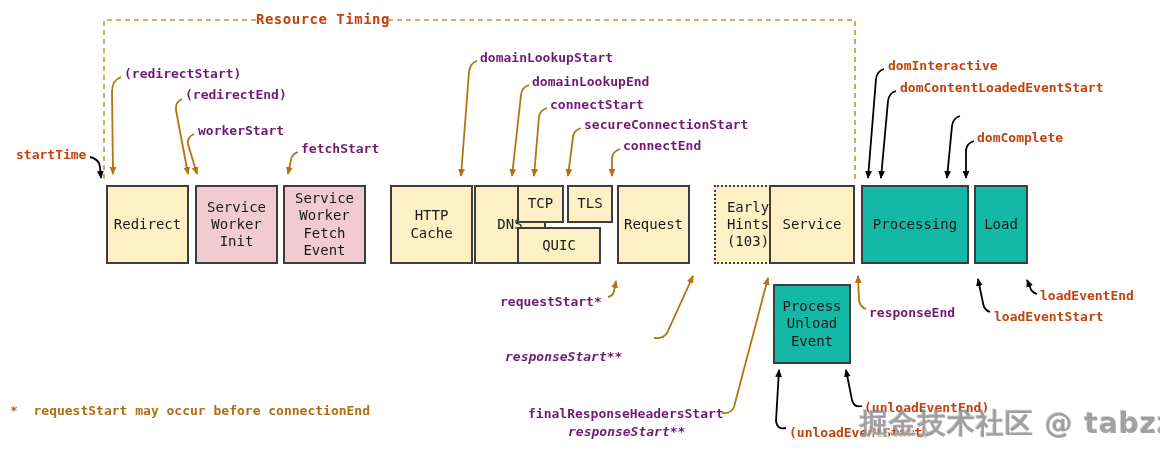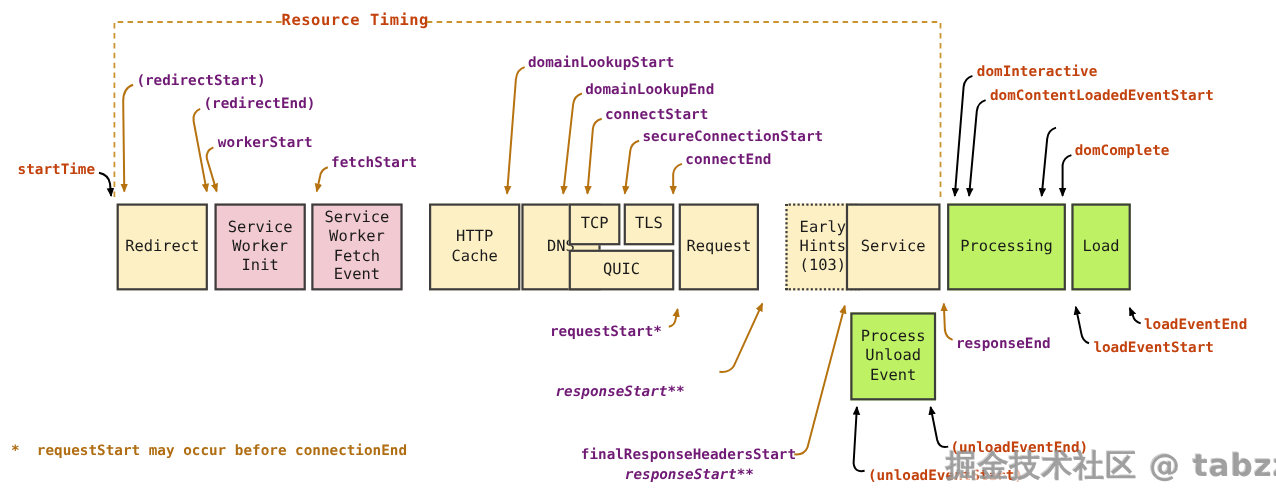--- a/index.html
+++ b/index.html
@@ -4,21 +4,21 @@
 <style>
   html,body{margin:0;padding:0;background:#fff;}
   #canvas{position:relative;width:1160px;height:455px;background:#ffffff;overflow:hidden;
           font-family:"DejaVu Sans Mono","Liberation Mono",monospace;}
   .box{position:absolute;box-sizing:border-box;border:2px solid #3d3d3d;
        display:flex;align-items:center;justify-content:center;text-align:center;
        font:14px/1.22 "DejaVu Sans Mono","Liberation Mono",monospace;color:#1a1a1a;
        white-space:pre-line;}
   .cream{background:#fdf0c5;}
   .pink{background:#f1cbd1;}
-  .blue{background:#bef264;}
+  .blue{background:#14b8a6;}
   .dotted{border:2px dotted #3d3d3d;margin-left:19px;}
   .lbl{position:absolute;font:bold 13px "DejaVu Sans Mono","Liberation Mono",monospace;
        white-space:nowrap;}
   .orange{color:#701a75;}
   .black{color:#c2410c;}
   .italic{font-style:italic;}
   #title{position:absolute;left:256px;top:11px;width:130px;text-align:center;
          font:bold 14px "DejaVu Sans Mono","Liberation Mono",monospace;color:#c2410c;
          letter-spacing:0.5px;white-space:nowrap;}
   #footnotes{position:absolute;left:10px;top:362px;font:bold 13px/19.5px "DejaVu Sans Mono","Liberation Mono",monospace;
@@ -85,21 +85,21 @@
 Init</div>
   <div class="box pink" style="left:283px;top:185px;width:83px;height:79px;">Service
 Worker
 Fetch
 Event</div>
   <div class="box cream" style="left:390px;top:185px;width:83px;height:79px;">HTTP
 Cache</div>
   <div class="box cream" style="left:474px;top:185px;width:72px;height:79px;">DNS</div>
   <div class="box cream" style="left:517px;top:185px;width:47px;height:38px;">TCP</div>
   <div class="box cream" style="left:567px;top:185px;width:46px;height:38px;">TLS</div>
-  <div class="box cream" style="left:517px;top:227px;width:96px;height:37px;">QUIC</div>
+  <div class="box cream" style="left:517px;top:227px;width:84px;height:37px;">QUIC</div>
   <div class="box cream" style="left:617px;top:185px;width:73px;height:79px;">Request</div>
   <div class="box cream dotted" style="left:695px;top:185px;width:68px;height:79px;">Early
 Hints
 (103)</div>
   <div class="box cream" style="left:769px;top:185px;width:86px;height:79px;">Service</div>
   <div class="box blue" style="left:861px;top:185px;width:108px;height:79px;">Processing</div>
   <div class="box blue" style="left:974px;top:185px;width:54px;height:79px;">Load</div>
   <div class="box blue" style="left:773px;top:284px;width:78px;height:80px;">Process
 Unload
 Event</div>

